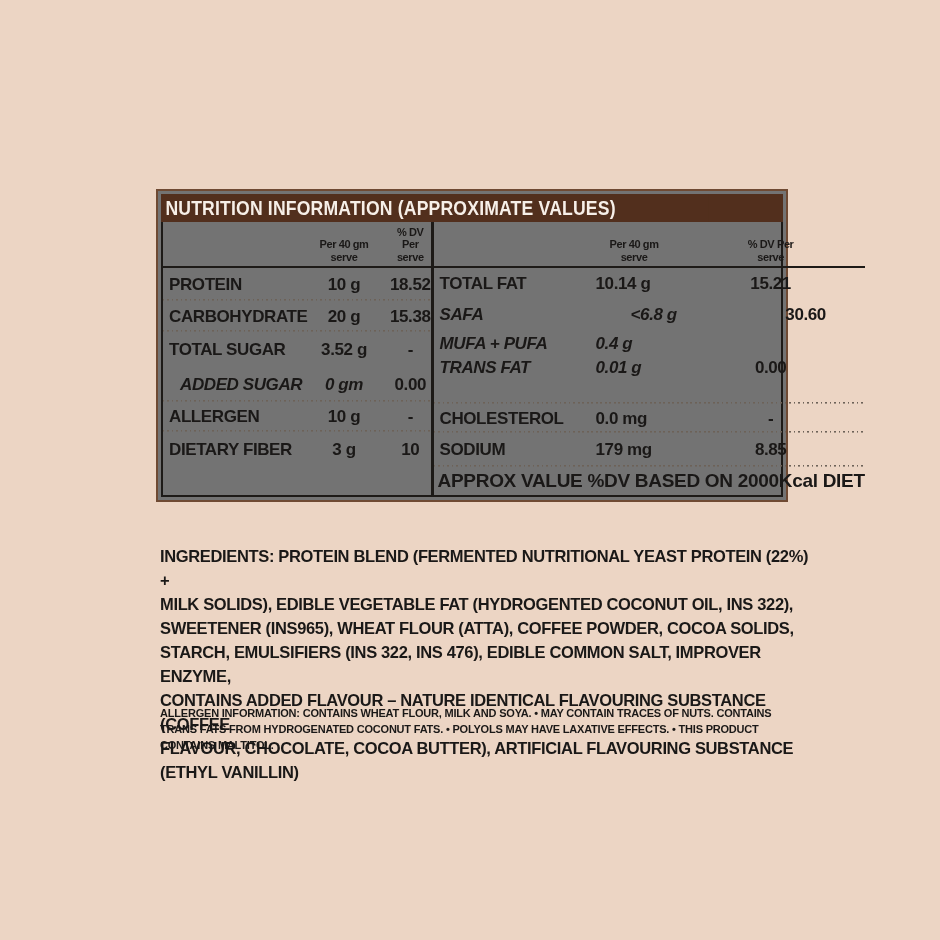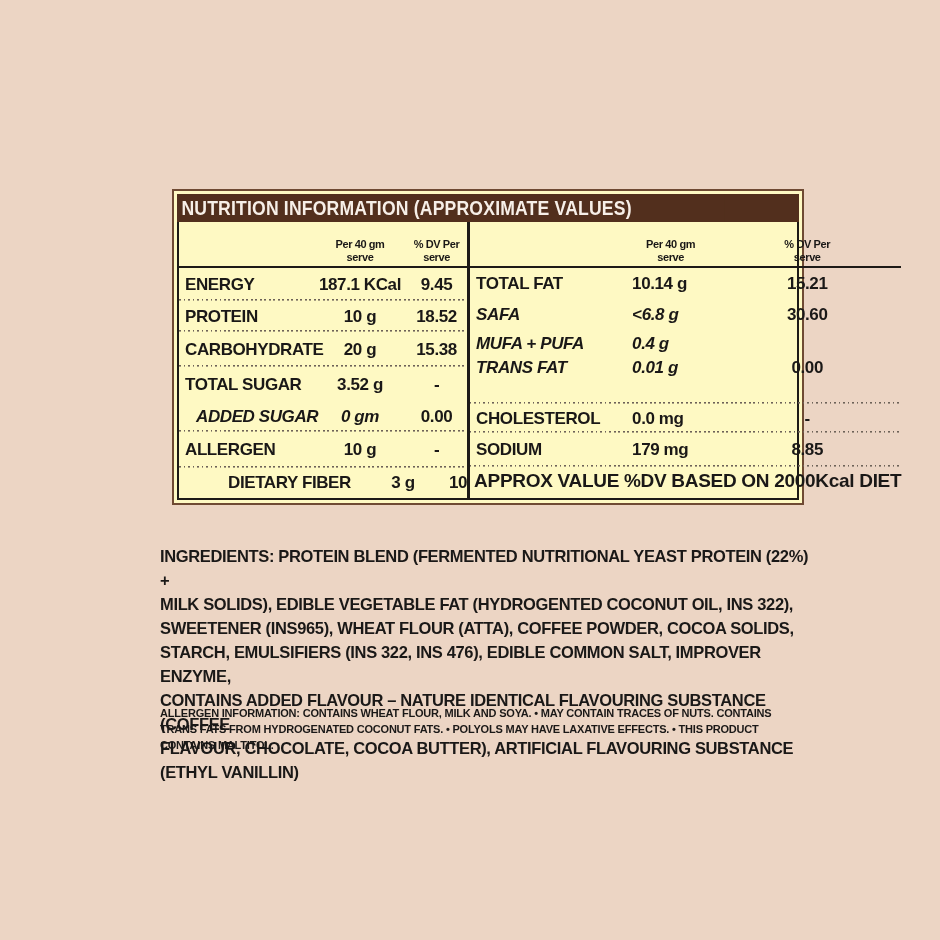--- a/index.html
+++ b/index.html
@@ -8,21 +8,21 @@
     background:#ecd5c4;
     font-family:"Liberation Sans","DejaVu Sans",sans-serif;
     color:#1a1817;
     -webkit-font-smoothing:antialiased;
   }
   .stage{position:absolute;inset:0;}
 
   
   .label-box{
     position:absolute;left:156px;top:189px;width:632px;
-    border:2px solid #6f4a33;background:#fef9c3;padding:3px;box-sizing:border-box;margin-left:16px;
+    border:2px solid #6f4a33;background:#737373;padding:3px;box-sizing:border-box;
   }
   .title-bar{
     background:#522f1d;color:#f7efe8;height:28px;line-height:28px;
     font-weight:bold;font-size:20px;letter-spacing:.2px;
     white-space:nowrap;padding-left:5px;
     transform:scaleX(.88);transform-origin:0 50%;
   }
   .title-wrap{background:#522f1d;height:28px;overflow:visible;}
   .table-inner{
     border:2.5px solid #1d1a17;border-top:none;
@@ -63,21 +63,21 @@
   
   .left .rows .row:nth-child(1){height:33px;}
   .left .rows .row:nth-child(2){height:31px;}
   .left .rows .row:nth-child(3){height:35px;}
   .left .rows .row:nth-child(4){height:35px;}
   .left .rows .row:nth-child(5){height:30px;}
   .left .rows .row:nth-child(6){height:36px;}
   .left .rows .row:nth-child(7){height:30px;padding-left:43px;}
   
   .right .rows .row:nth-child(1){height:32px;}
-  .right .rows .row:nth-child(2){height:30px;}
+  .right .rows .row:nth-child(2){height:30px;gap:35px;}
   .right .rows .row:nth-child(3){height:27px;}
   .right .rows .row:nth-child(4){height:47px;}
   .right .rows .row:nth-child(5){height:29px;}
   .right .rows .row:nth-child(6){height:34px;}
 
   .footrow{
     height:28px;display:flex;align-items:center;
     font-weight:bold;font-size:19px;letter-spacing:-.3px;
     padding-left:4px;white-space:nowrap;
   }
@@ -109,25 +109,20 @@
 
       <div class="half left">
         <div class="hdr">
           <span class="h-cell"></span>
           <span class="h-cell">Per 40 gm
 serve</span>
           <span class="h-cell">% DV Per
 serve</span>
         </div>
         <div class="rows">
-            <div class="row sep">
-              <span class="cell c-label">ENERGY</span>
-              <span class="cell c-val">187.1 KCal</span>
-              <span class="cell c-dv">9.45</span>
-            </div>
             <div class="row sep">
               <span class="cell c-label">PROTEIN</span>
               <span class="cell c-val">10 g</span>
               <span class="cell c-dv">18.52</span>
             </div>
             <div class="row sep">
               <span class="cell c-label">CARBOHYDRATE</span>
               <span class="cell c-val">20 g</span>
               <span class="cell c-dv">15.38</span>
             </div>

